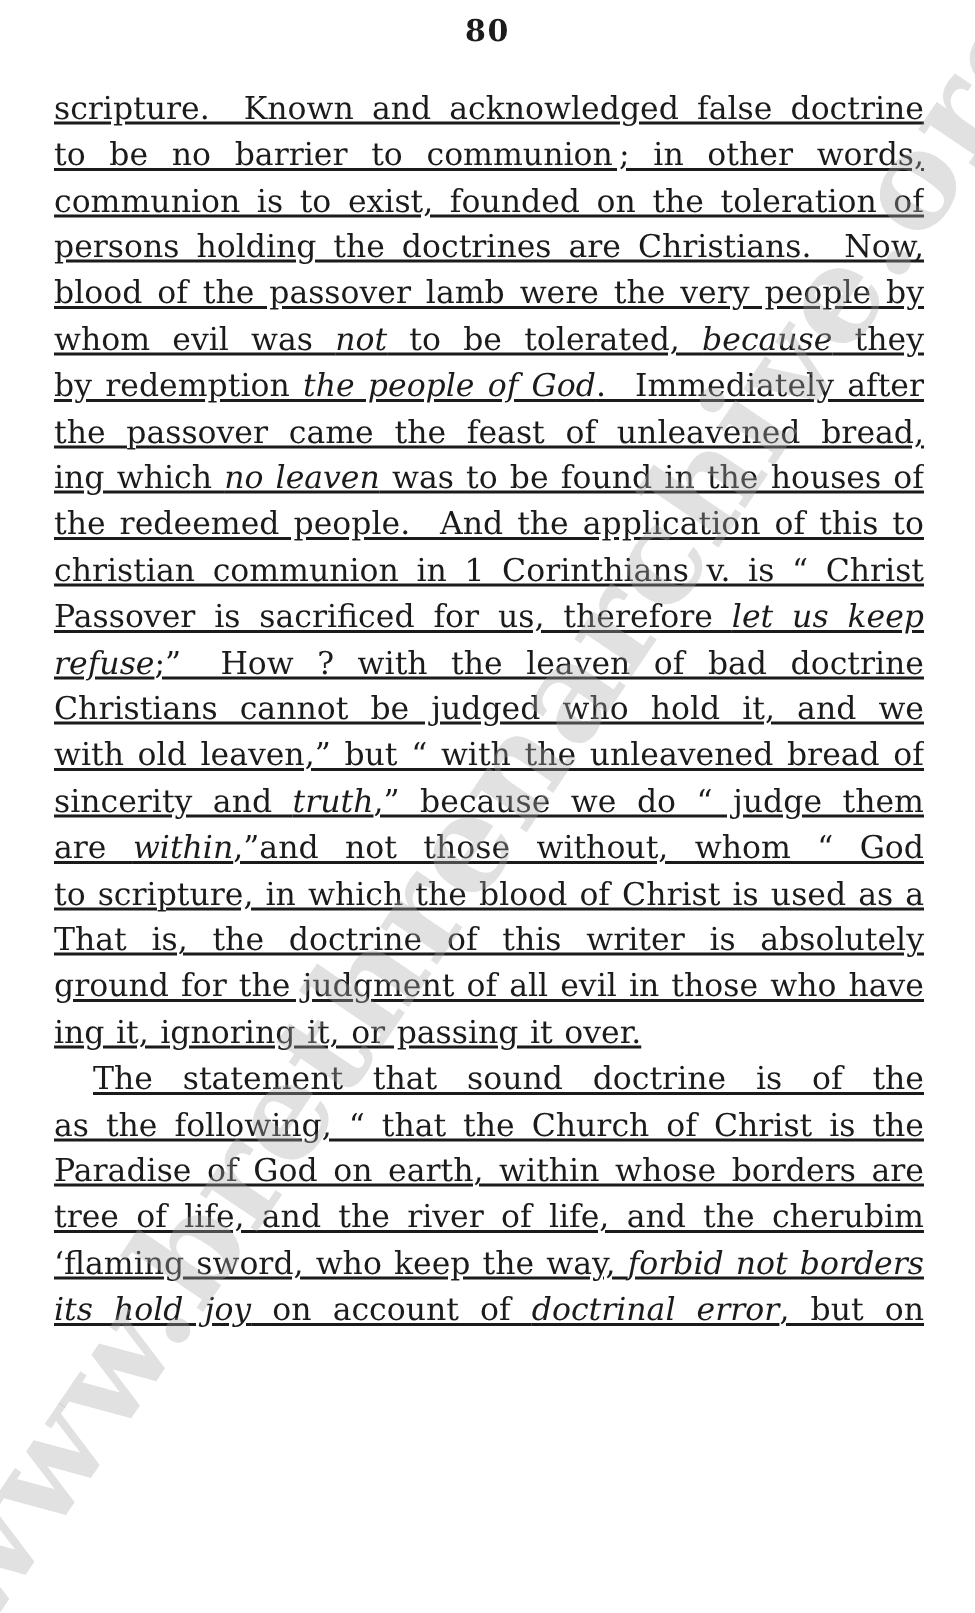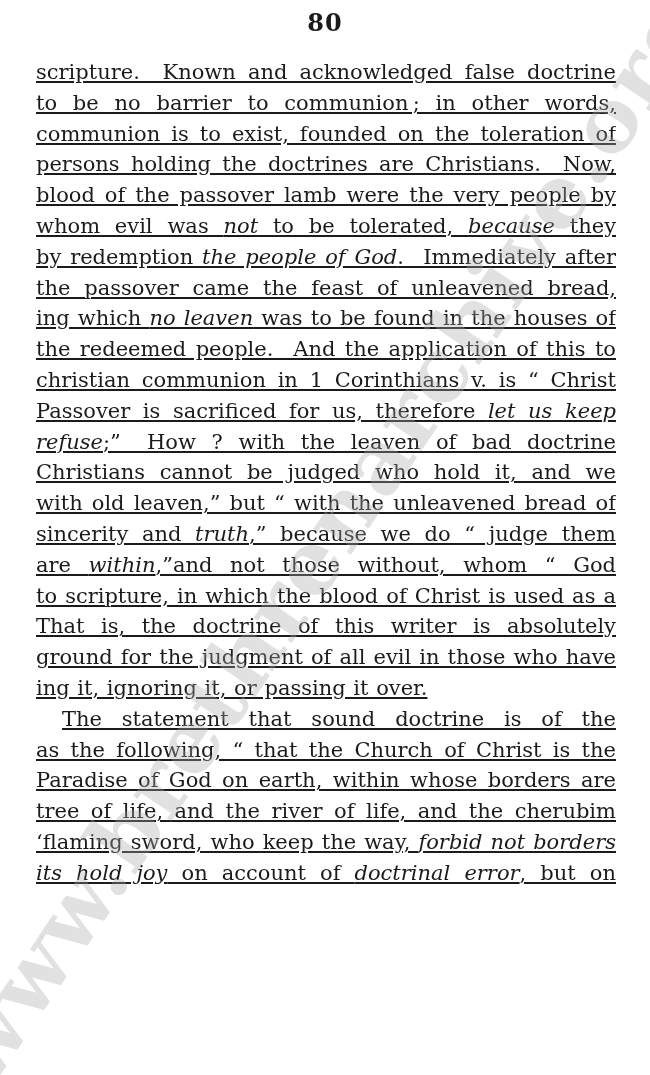--- a/index.html
+++ b/index.html
@@ -19,21 +19,21 @@
     position: absolute;
     inset: 0;
     background: #ffffff;
   }
   .page-number {
     position: absolute;
     top: 8px;
     left: 0;
     width: 100%;
     text-align: center;
-    font-size: 24px;
+    font-size: 20px;
     font-weight: bold;
     letter-spacing: 1px;
     z-index: 1;
   }
   .text-block {
     position: absolute;
     top: 57px;
     left: 36px;
     width: 580px;
     font-size: 21px;

